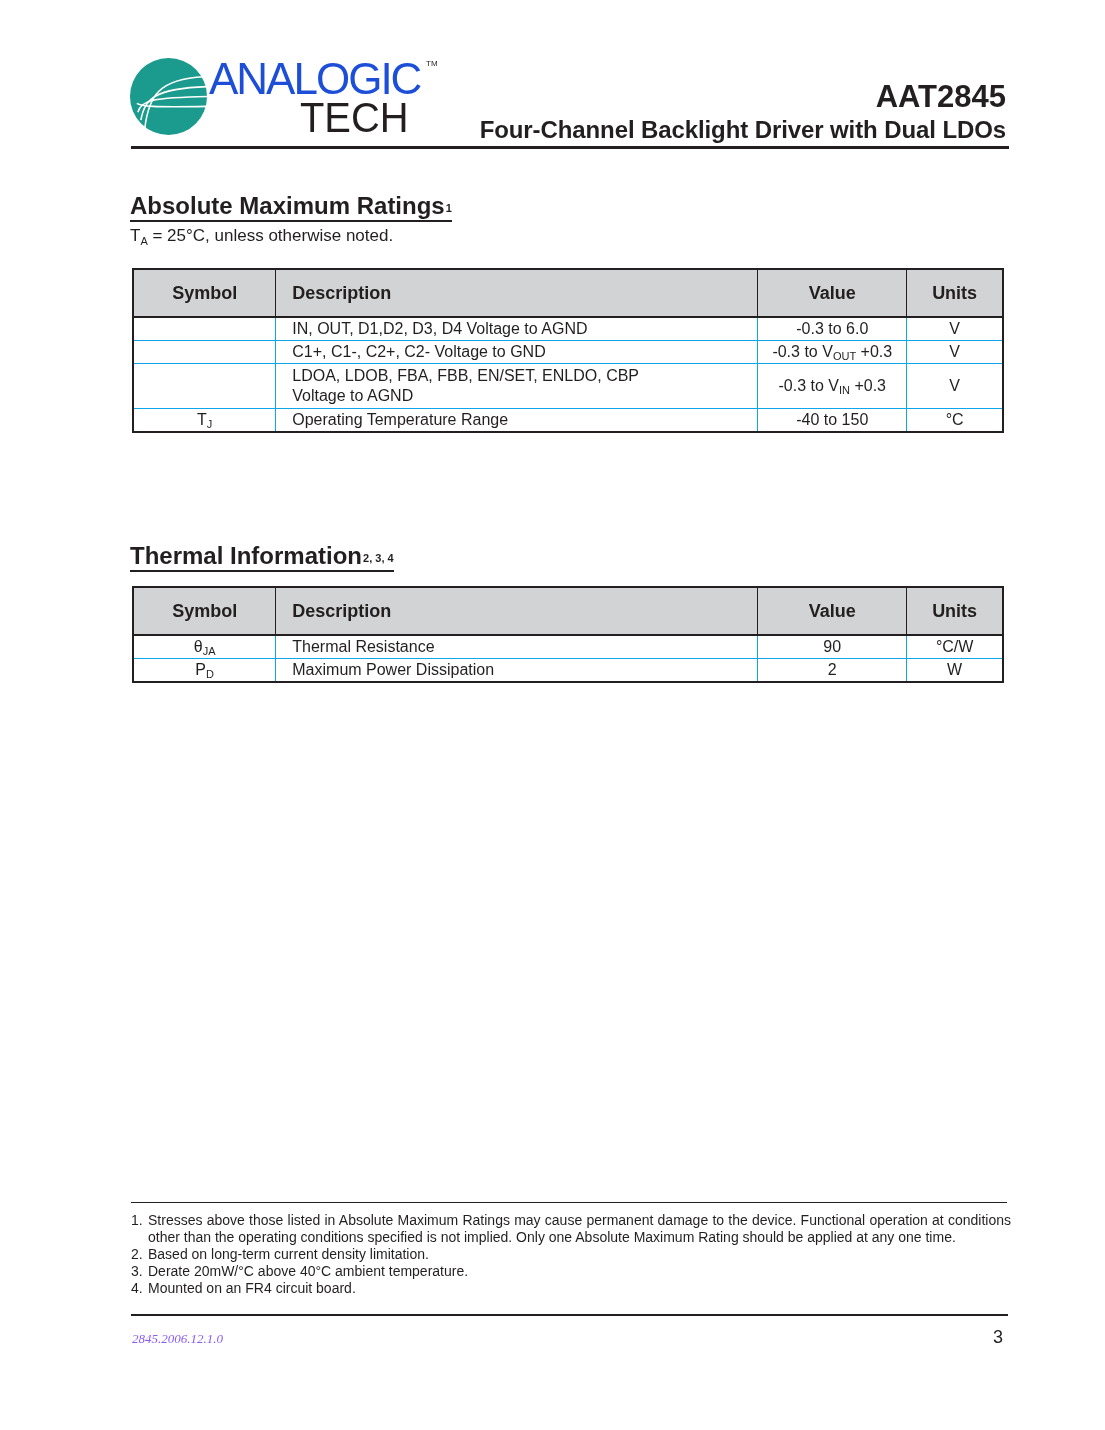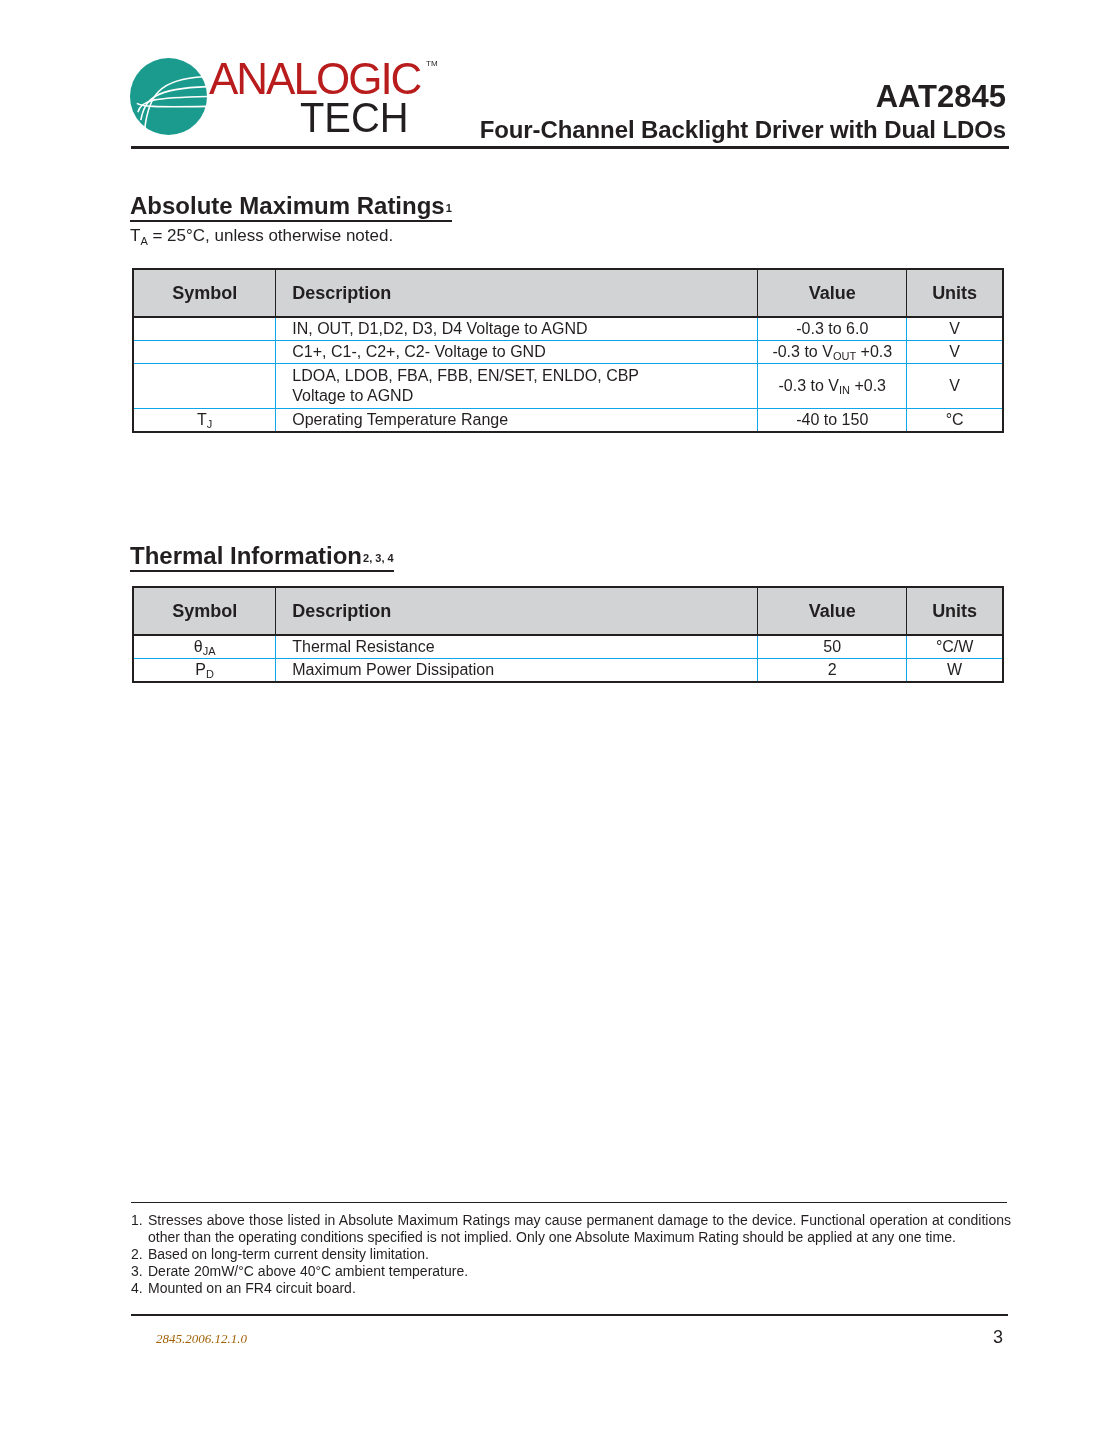--- a/index.html
+++ b/index.html
@@ -4,21 +4,21 @@
 <style>
   html, body { margin: 0; padding: 0; background: #ffffff; }
   body { width: 1105px; height: 1430px; position: relative; overflow: hidden;
          font-family: "Liberation Sans", sans-serif; color: #231f20; }
   .abs { position: absolute; }
 
   
   .logo { left: 129px; top: 57px; width: 315px; height: 80px; }
   .logo-circle { position: absolute; left: 0; top: 0; width: 79px; height: 79px; }
   .logo-analogic { position: absolute; left: 80px; top: 0px; font-size: 44px; letter-spacing: -2px;
-                   font-family: "Liberation Sans", sans-serif; color: #b91c1c; line-height: 44px; }
+                   font-family: "Liberation Sans", sans-serif; color: #1d4ed8; line-height: 44px; }
   .logo-tm { position: absolute; left: 297px; top: 2px; font-size: 8px; }
   .logo-tech { position: absolute; left: 171px; top: 40px; font-size: 42px; font-weight: normal;
                letter-spacing: 0px; line-height: 42px; transform: scaleX(0.95); transform-origin: left; }
   .part-no { right: 99px; top: 80px; font-size: 31px; font-weight: bold; line-height: 34px; }
   .subtitle { right: 99px; top: 116px; font-size: 24px; font-weight: bold; line-height: 28px; letter-spacing: -0.1px; }
   .header-rule { left: 131px; top: 146px; width: 878px; height: 3px; background: #231f20; }
 
   
   .sec-title { font-size: 24px; font-weight: bold; line-height: 28px; border-bottom: 2px solid #231f20;
                padding-bottom: 0px; }
@@ -44,21 +44,21 @@
   .table2 { top: 586px; }
   tr.tall td { height: 44px; }
 
   
   .fn-rule { left: 131px; top: 1202px; width: 876px; height: 1px; background: #231f20; }
   .footnotes { left: 131px; top: 1212px; width: 880px; font-size: 14px; line-height: 17px; }
   .fn { display: flex; }
   .fn-num { width: 17px; flex: none; }
   .fn-text { flex: 1; text-align: justify; }
   .bottom-rule { left: 131px; top: 1314px; width: 877px; height: 2px; background: #231f20; }
-  .doc-id { left: 132px; top: 1331px; font-family: "Liberation Serif", serif; font-style: italic; font-size: 13px; color: #a16207; margin-left: 24px; }
+  .doc-id { left: 132px; top: 1331px; font-family: "Liberation Serif", serif; font-style: italic; font-size: 13px; color: #8b5cf6; }
   .page-no { right: 102px; top: 1327px; font-size: 18px; }
 </style>
 </head>
 <body>
 
 <div class="abs logo">
   <svg class="logo-circle" viewBox="0 0 80 80" width="79" height="79">
     <circle cx="40" cy="40" r="39" fill="#1a9b8e"></circle>
     <path d="M16 72 C 20 40, 30 22, 76 20" stroke="#ffffff" stroke-width="1.6" fill="none"></path>
     <path d="M12 64 C 16 42, 26 32, 79 30" stroke="#ffffff" stroke-width="1.6" fill="none"></path>
@@ -125,21 +125,21 @@
       <th class="c-sym">Symbol</th>
       <th class="c-desc">Description</th>
       <th class="c-val">Value</th>
       <th class="c-unit">Units</th>
     </tr>
   </thead>
   <tbody>
     <tr>
       <td class="c-sym"><span>θ</span><sub>JA</sub></td>
       <td class="c-desc">Thermal Resistance</td>
-      <td class="c-val">50</td>
+      <td class="c-val">90</td>
       <td class="c-unit">°C/W</td>
     </tr>
     <tr>
       <td class="c-sym"><span>P</span><sub>D</sub></td>
       <td class="c-desc">Maximum Power Dissipation</td>
       <td class="c-val">2</td>
       <td class="c-unit">W</td>
     </tr>
   </tbody>
 </table>

